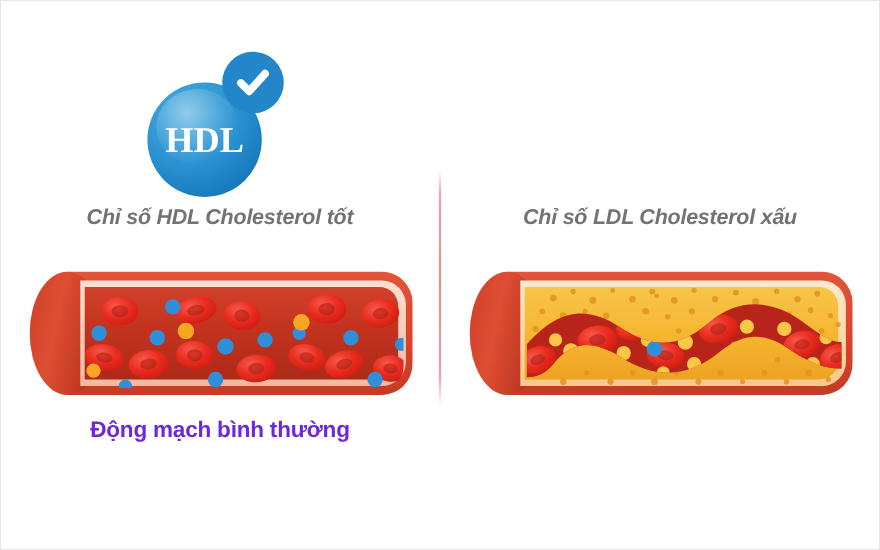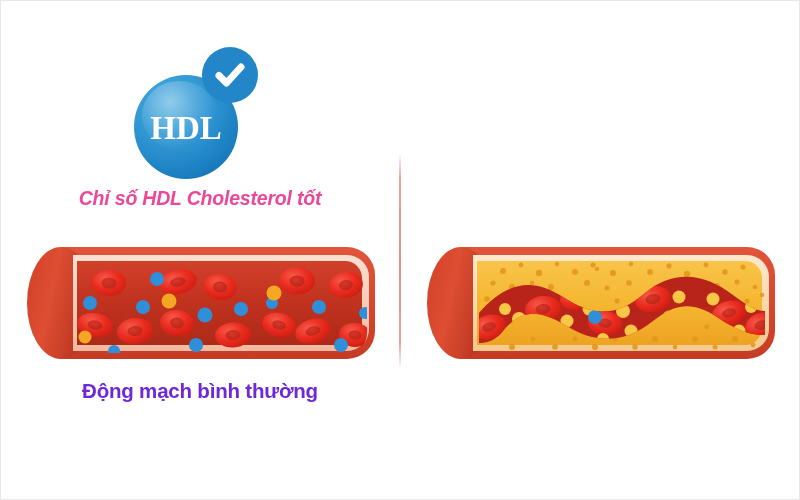--- a/index.html
+++ b/index.html
@@ -112,21 +112,21 @@
   
   .title-text {
     position: absolute;
     top: 186px;
     width: 398px;
     text-align: center;
     font-family: "Liberation Sans", sans-serif;
     font-style: italic;
     font-weight: bold;
     font-size: 19.5px;
-    color: #ec4899;
+    color: #737373;
     letter-spacing: -0.2px;
   }
   .caption-text {
     position: absolute;
     top: 378px;
     width: 398px;
     text-align: center;
     font-family: "Liberation Sans", sans-serif;
     font-weight: bold;
     font-size: 20.5px;
@@ -284,20 +284,21 @@
       </svg>
     </div>
 
     <div class="caption-text">Động mạch bình thường</div>
   </div>
 
   <div class="divider"></div>
 
   <div class="panel panel-right">
 
+    <div class="title-text">Chỉ số LDL Cholesterol xấu</div>
 
     <div class="artery">
       <svg width="366" height="128" viewBox="0 0 366 128" aria-hidden="true">
         <defs>
           <linearGradient id="aWallTop" x1="0" y1="0" x2="0" y2="1">
             <stop offset="0%" stop-color="#e0553b"></stop>
             <stop offset="55%" stop-color="#d9442c"></stop>
             <stop offset="100%" stop-color="#c43b24"></stop>
           </linearGradient>
           <linearGradient id="aCap" x1="0" y1="0" x2="1" y2="0.35">

